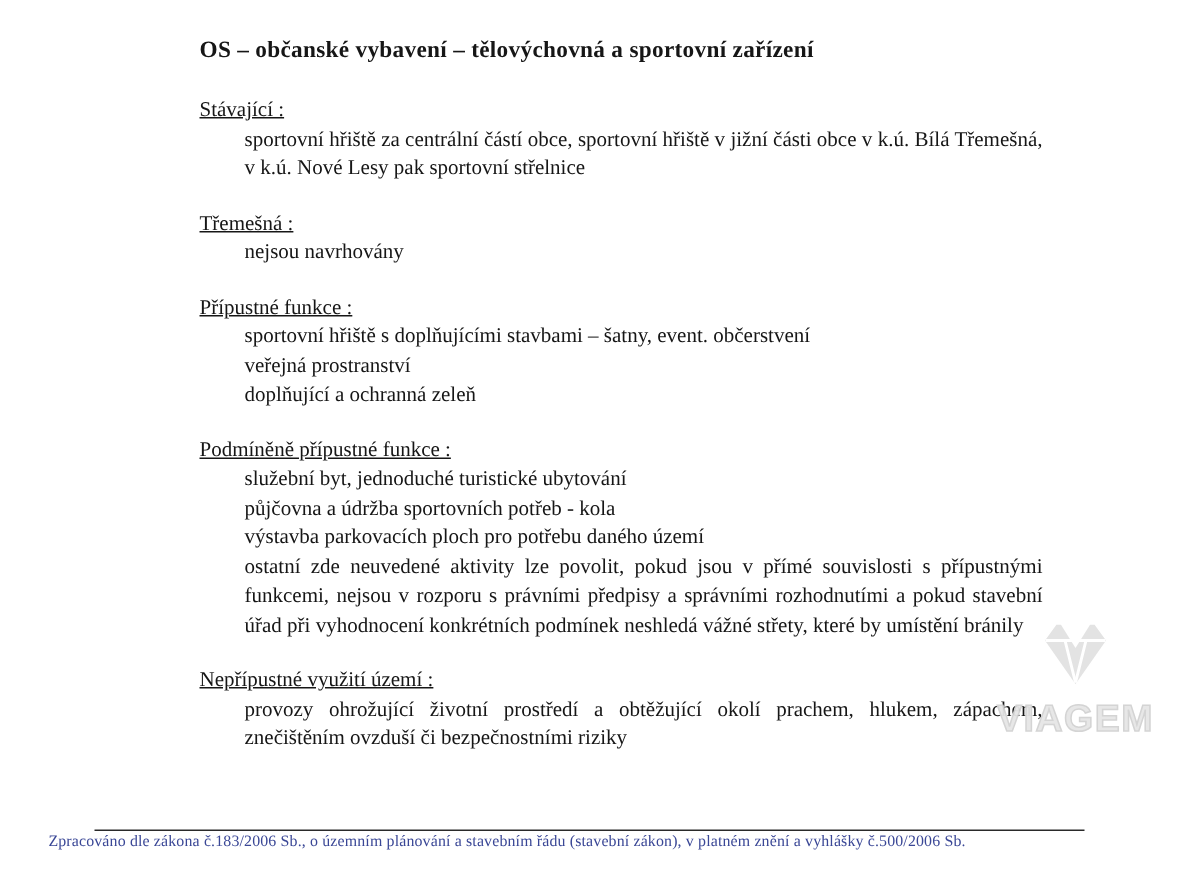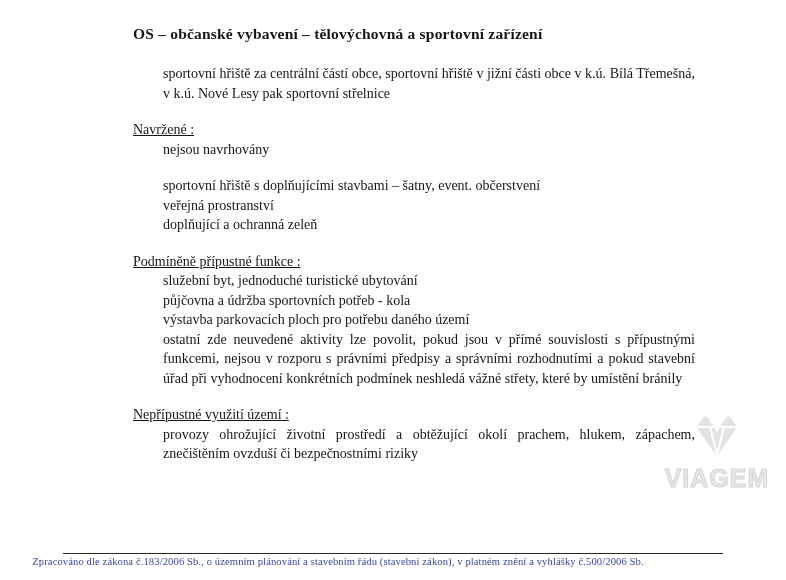--- a/index.html
+++ b/index.html
@@ -82,29 +82,31 @@
   }
 </style>
 </head>
 <body>
 
 <div class="content">
 
   <div class="title">OS – občanské vybavení – tělovýchovná a sportovní zařízení</div>
 
   <div class="sec first">
+    <div class="heading">Stávající :</div>
     <div class="para justify">sportovní hřiště za centrální částí obce, sportovní hřiště v jižní části obce v k.ú. Bílá Třemešná, v k.ú. Nové Lesy pak sportovní střelnice</div>
   </div>
 
   <div class="sec">
-    <div class="heading">Navržené :</div>
+    <div class="heading">Třemešná :</div>
     <div class="para">nejsou navrhovány</div>
   </div>
 
   <div class="sec">
+    <div class="heading">Přípustné funkce :</div>
     <div class="para">sportovní hřiště s doplňujícími stavbami – šatny, event. občerstvení</div>
     <div class="para">veřejná prostranství</div>
     <div class="para">doplňující a ochranná zeleň</div>
   </div>
 
   <div class="sec">
     <div class="heading">Podmíněně přípustné funkce :</div>
     <div class="para">služební byt, jednoduché turistické ubytování</div>
     <div class="para">půjčovna a údržba sportovních potřeb - kola</div>
     <div class="para">výstavba parkovacích ploch pro potřebu daného území</div>

